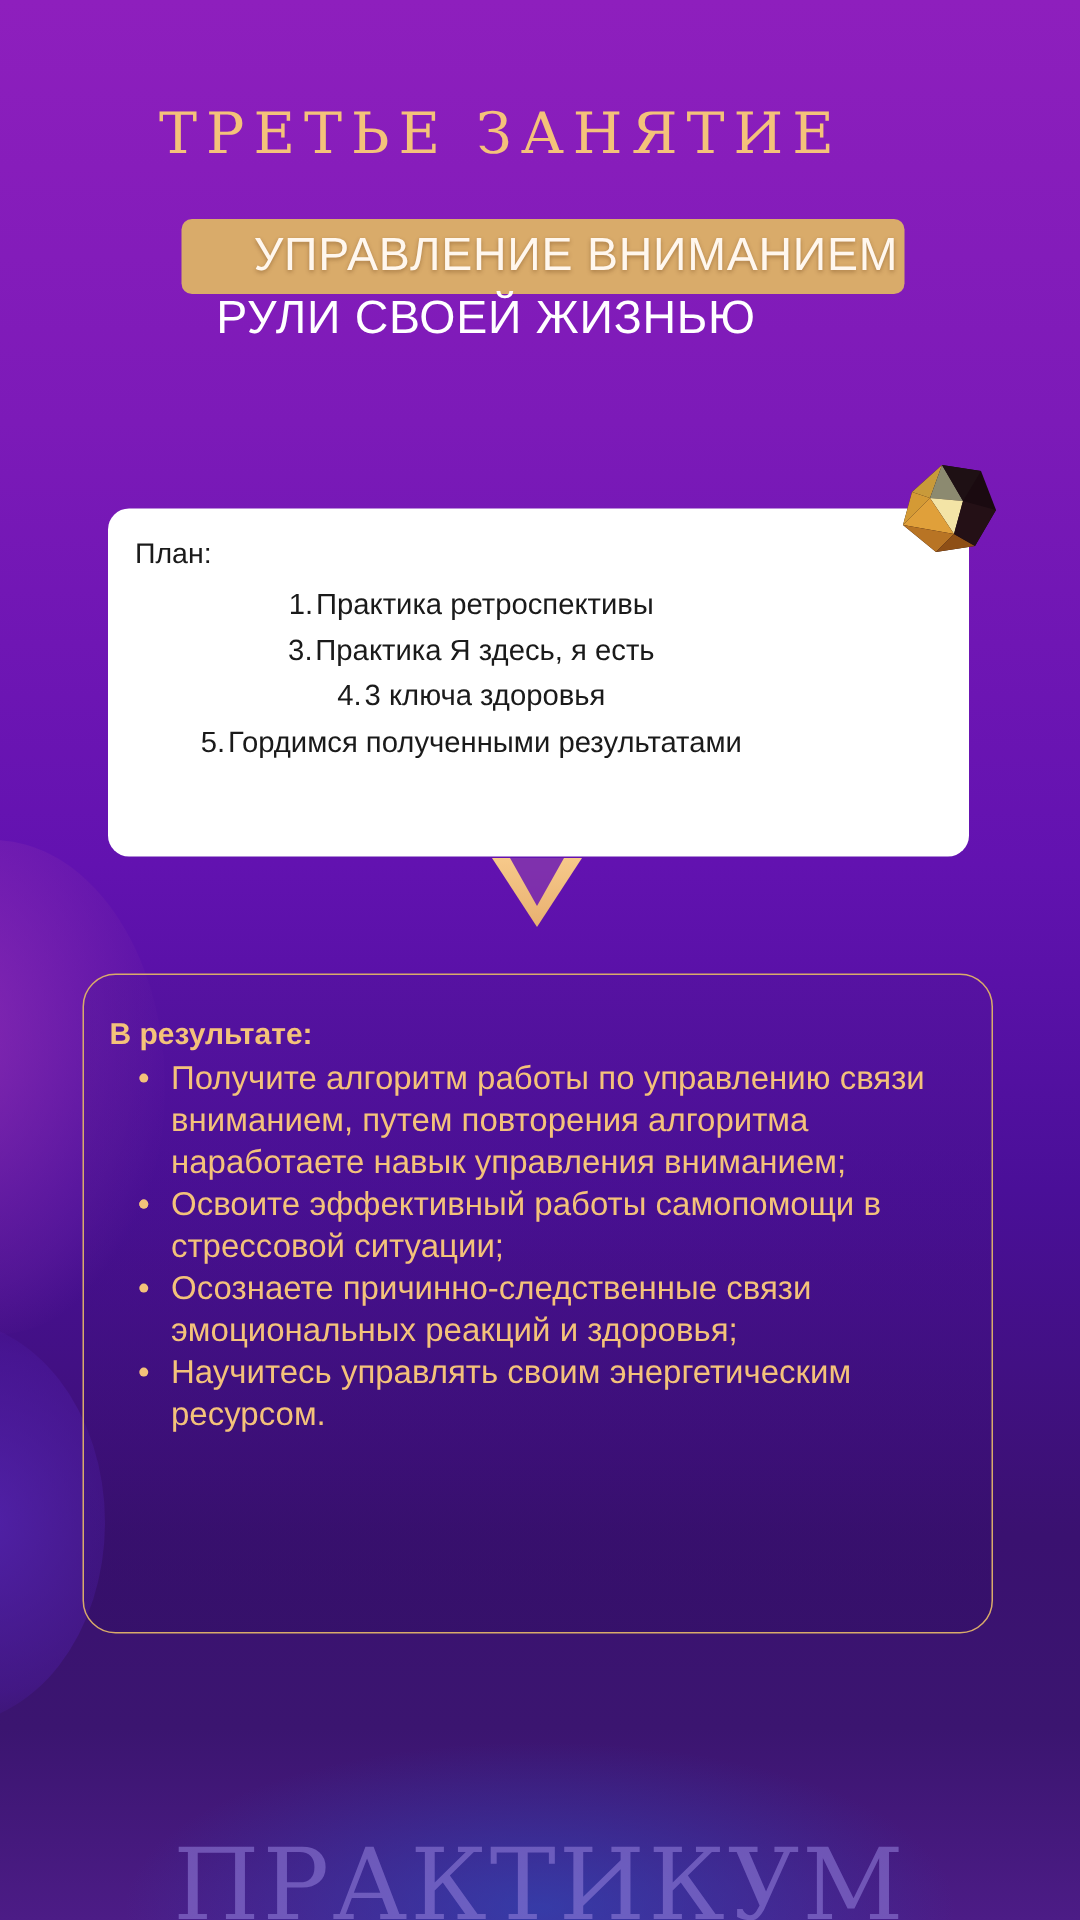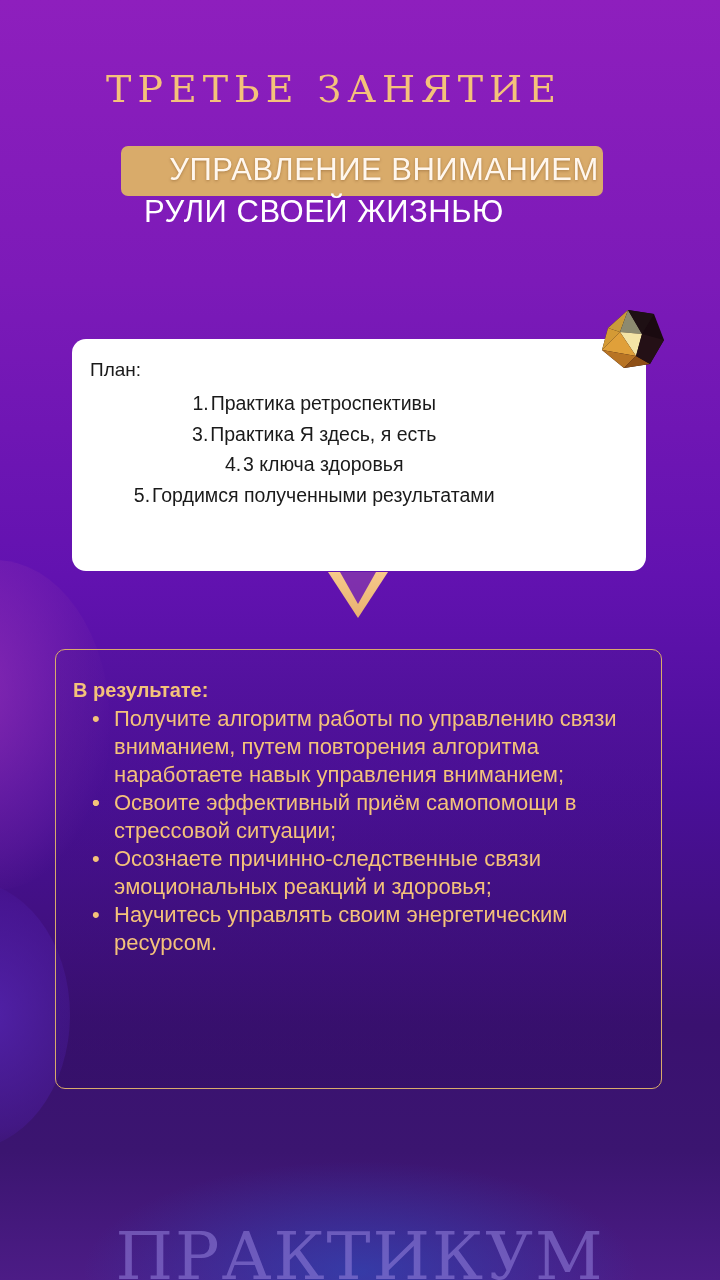--- a/index.html
+++ b/index.html
@@ -45,21 +45,21 @@
     .plan-list { position: absolute; left: 36px; top: 49px; list-style: none; margin-left: 24px; }
     .plan-list li { font-size: 19.5px; color: #1a1a1a; height: 30.5px; line-height: 30px; white-space: nowrap; }
     .plan-list .num { display: inline-block; min-width: 20px; }
 
     .gem { position: absolute; left: 598px; top: 306px; width: 68px; height: 66px; }
 
     .arrow { position: absolute; left: 328px; top: 572px; width: 60px; height: 46px; }
 
     .results-card {
       position: absolute; left: 55px; top: 649px; width: 607px; height: 440px;
-      border: 1.5px solid #d9ab6a; border-radius: 10px;
+      border: 1.5px solid #d9ab6a; border-radius: 22px;
       background: linear-gradient(180deg, rgba(80,20,150,0.35), rgba(40,10,90,0.25));
     }
     .results-title {
       position: absolute; left: 17px; top: 29px; font-size: 20px; font-weight: bold; color: #f4c27a;
     }
     .results-list { position: absolute; left: 36px; top: 55px; width: 560px; list-style: none; }
     .results-list li {
       position: relative; padding-left: 22px; font-size: 22px; line-height: 28px; color: #f4c27a;
     }
     .results-list li .bullet { position: absolute; left: 0; top: 0; }
@@ -114,19 +114,19 @@
   </defs>
   <polygon points="0,0 60,0 30,46" fill="url(#ag)"></polygon>
   <polygon points="12,0 48,0 30,32" fill="#6a16b4" opacity="0.85"></polygon>
 </svg>
 
 <div class="results-card">
   <div class="results-title">В результате:</div>
   <ul class="results-list">
     <li><span class="bullet">•</span><span>Получите алгоритм работы по управлению связи вниманием, путем повторения алгоритма наработаете навык управления вниманием;</span></li>
     <li><span class="bullet">•</span></li>
-    <li><span class="bullet">•</span><span>Освоите эффективный приём самопомощи в стрессовой ситуации;</span></li>
+    <li><span class="bullet">•</span><span>Освоите эффективный работы самопомощи в стрессовой ситуации;</span></li>
     <li><span class="bullet">•</span><span>Осознаете причинно-следственные связи эмоциональных реакций и здоровья;</span></li>
     <li><span class="bullet">•</span><span>Научитесь управлять своим энергетическим ресурсом.</span></li>
   </ul>
 </div>
 
 <div class="brand">ПРАКТИКУМ</div>
 
 </body></html>

